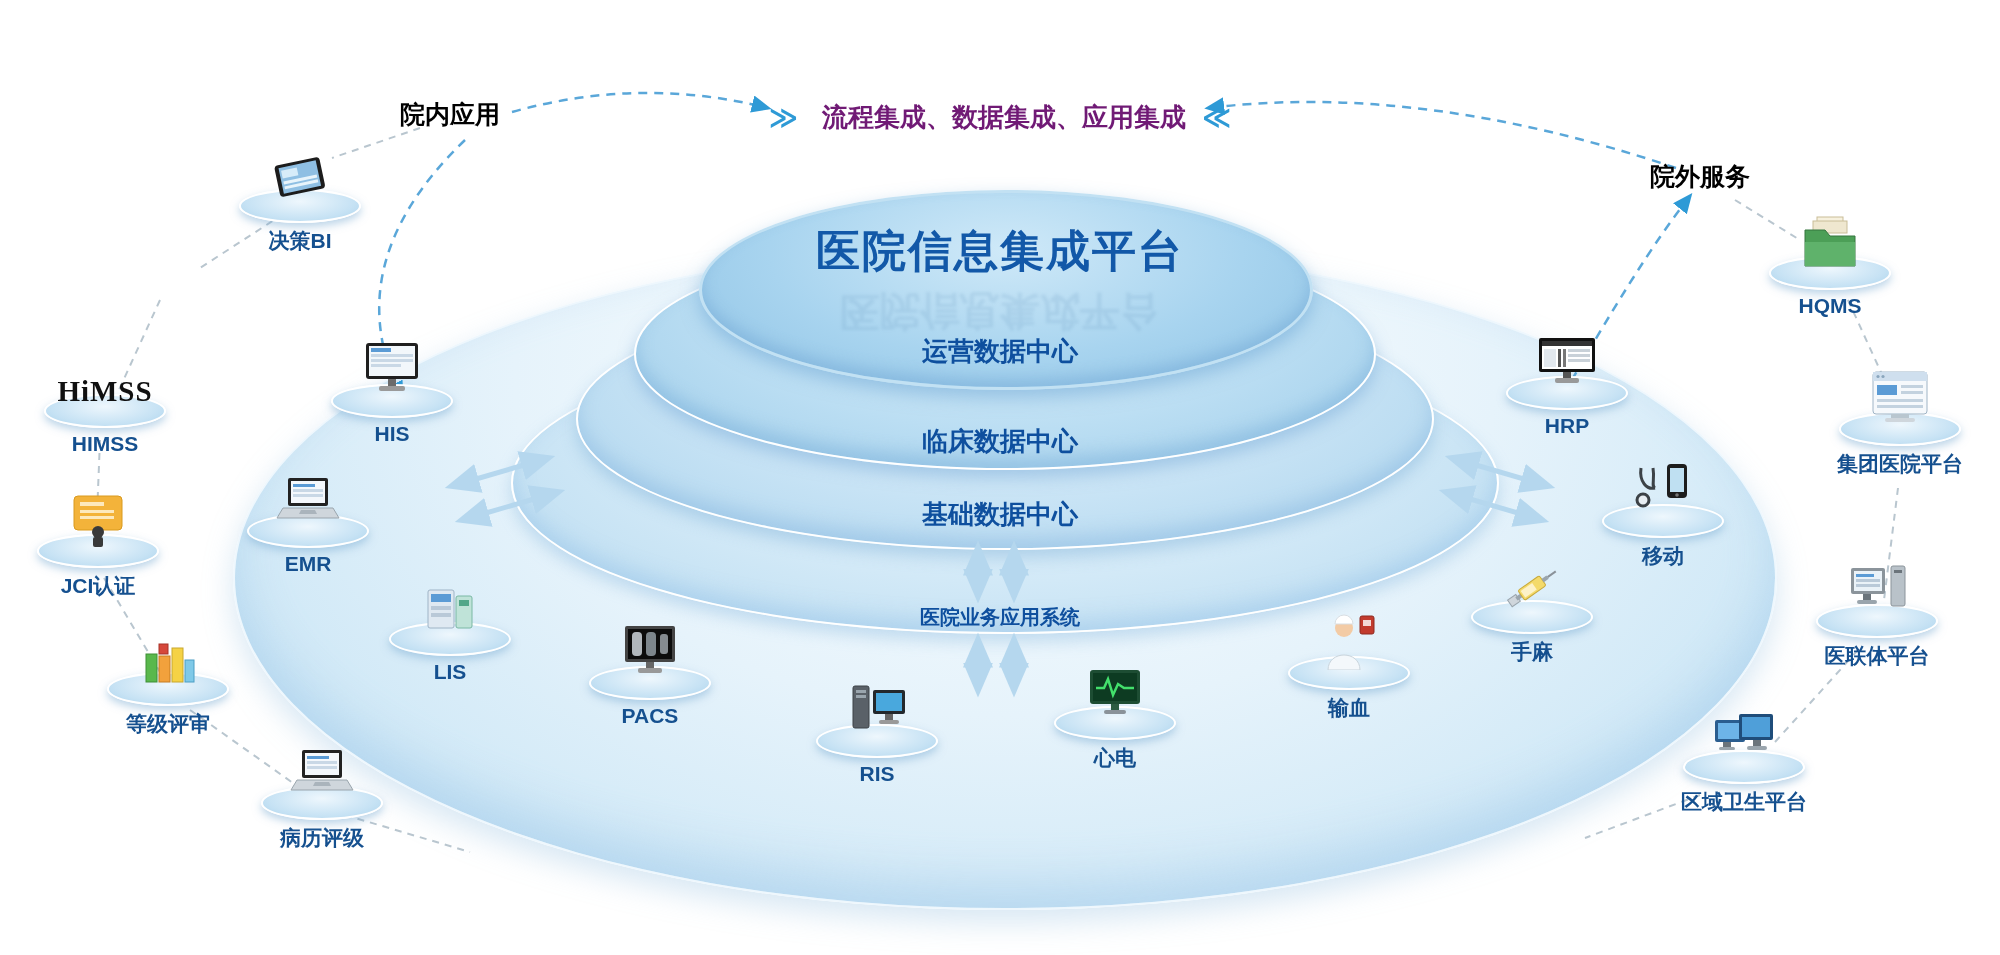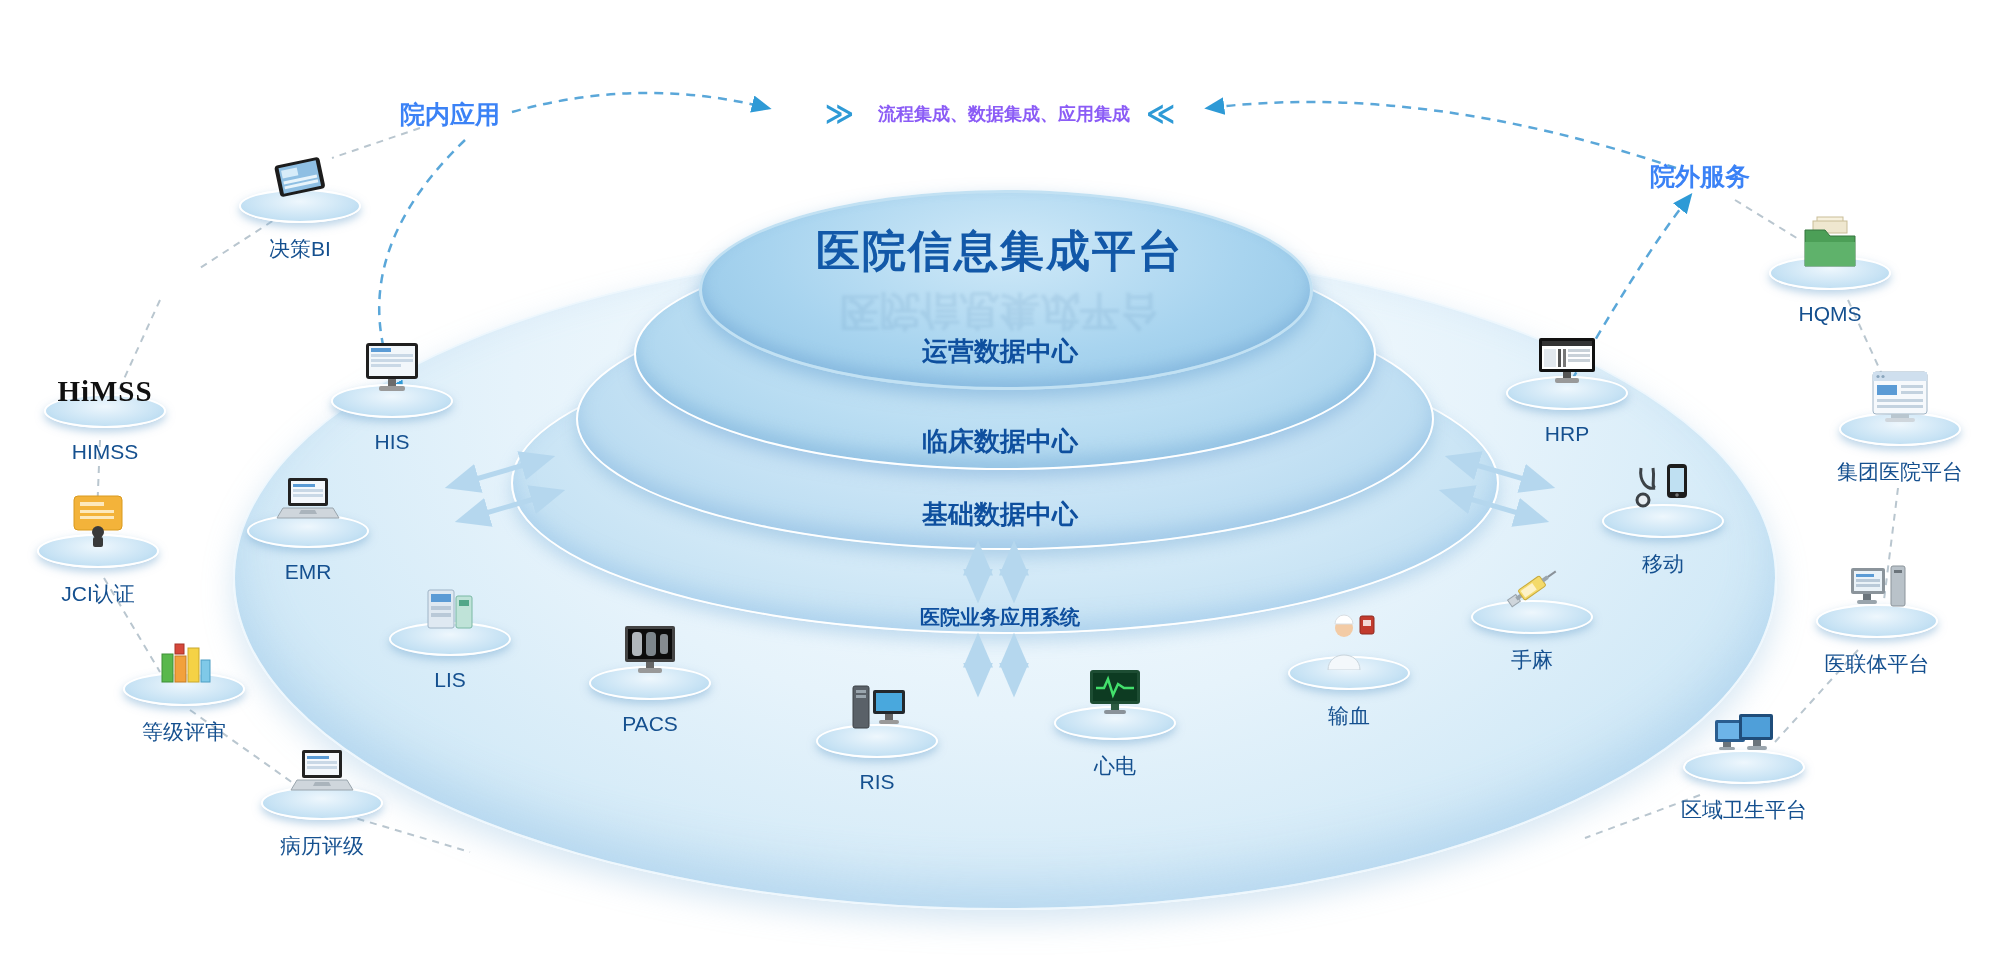--- a/index.html
+++ b/index.html
@@ -36,35 +36,35 @@
            filter:blur(1.5px);z-index:6;}
   .t-yy{top:334px;font-size:26px;}
   .t-lc{top:424px;font-size:26px;}
   .t-jc{top:497px;font-size:26px;}
   .t-apps{top:604px;font-size:20px;}
 
   
   .banner{position:absolute;top:100px;left:0;right:0;display:flex;justify-content:center;
           align-items:center;gap:16px;z-index:9;}
   .banner .chev{color:#2e9ad6;font-size:28px;font-weight:bold;line-height:1;}
-  .banner .txt{color:#8b5cf6;font-size:18px;font-weight:bold;margin-left:8px;}
+  .banner .txt{color:#701a75;font-size:26px;font-weight:bold;margin-left:8px;}
 
   .group-label{position:absolute;width:200px;text-align:center;font-size:25px;font-weight:bold;
-               color:#3b82f6;z-index:9;}
+               color:#000000;z-index:9;}
   .gl-in{left:350px;top:98px;}
   .gl-out{left:1600px;top:160px;}
 
   
   .node{position:absolute;width:160px;text-align:center;z-index:8;}
   .node .ic{height:58px;display:flex;align-items:flex-end;justify-content:center;
             position:relative;z-index:2;}
   .node .plat{width:118px;height:30px;margin:-14px auto 0;border-radius:50%;position:relative;z-index:1;
     background:radial-gradient(ellipse at 50% 35%, #eef7fd 0%, #c6e2f4 65%, #a9d2ec 100%);
     border:2px solid #fff;box-shadow:0 4px 9px rgba(120,170,210,.5);}
-  .node .lbl{margin-top:12px;font-weight:normal;font-size:21px;color:#15508f;}
+  .node .lbl{margin-top:4px;font-weight:bold;font-size:21px;color:#15508f;}
   .himss-logo{font-size:29px;font-weight:900;color:#101010;letter-spacing:1px;
               font-family:"Liberation Serif","DejaVu Serif",serif;}
 
   .connectors{position:absolute;left:0;top:0;z-index:6;pointer-events:none;}
 </style>
 </head>
 <body>
 
 <div class="canvas">
 
@@ -167,21 +167,21 @@
         <rect x="14" y="18" width="34" height="3" fill="#fde9bd"></rect>
         <rect x="14" y="24" width="34" height="3" fill="#fde9bd"></rect>
         <circle cx="32" cy="40" r="6" fill="#3a3a3a"></circle>
         <rect x="27" y="45" width="10" height="10" rx="2" fill="#3a3a3a"></rect>
         </svg>
     </div>
     <div class="plat"></div>
     <div class="lbl">JCI认证</div>
   </div>
 
-  <div class="node" style="left:104px;top:628px">
+  <div class="node" style="left:88px;top:628px">
     <div class="ic">
       <svg width="64" height="54" viewBox="0 0 64 54">
         <rect x="10" y="22" width="11" height="28" fill="#59b84c" stroke="#3f8f36"></rect>
         <rect x="23" y="12" width="9" height="10" fill="#d6483b" stroke="#a83328"></rect>
         <rect x="23" y="24" width="11" height="26" fill="#f2a13c" stroke="#c77d22"></rect>
         <rect x="36" y="16" width="11" height="34" fill="#f5d245" stroke="#c9a82d"></rect>
         <rect x="49" y="28" width="9" height="22" fill="#7fc9e8" stroke="#4d9ec4"></rect>
         </svg>
     </div>
     <div class="plat"></div>

